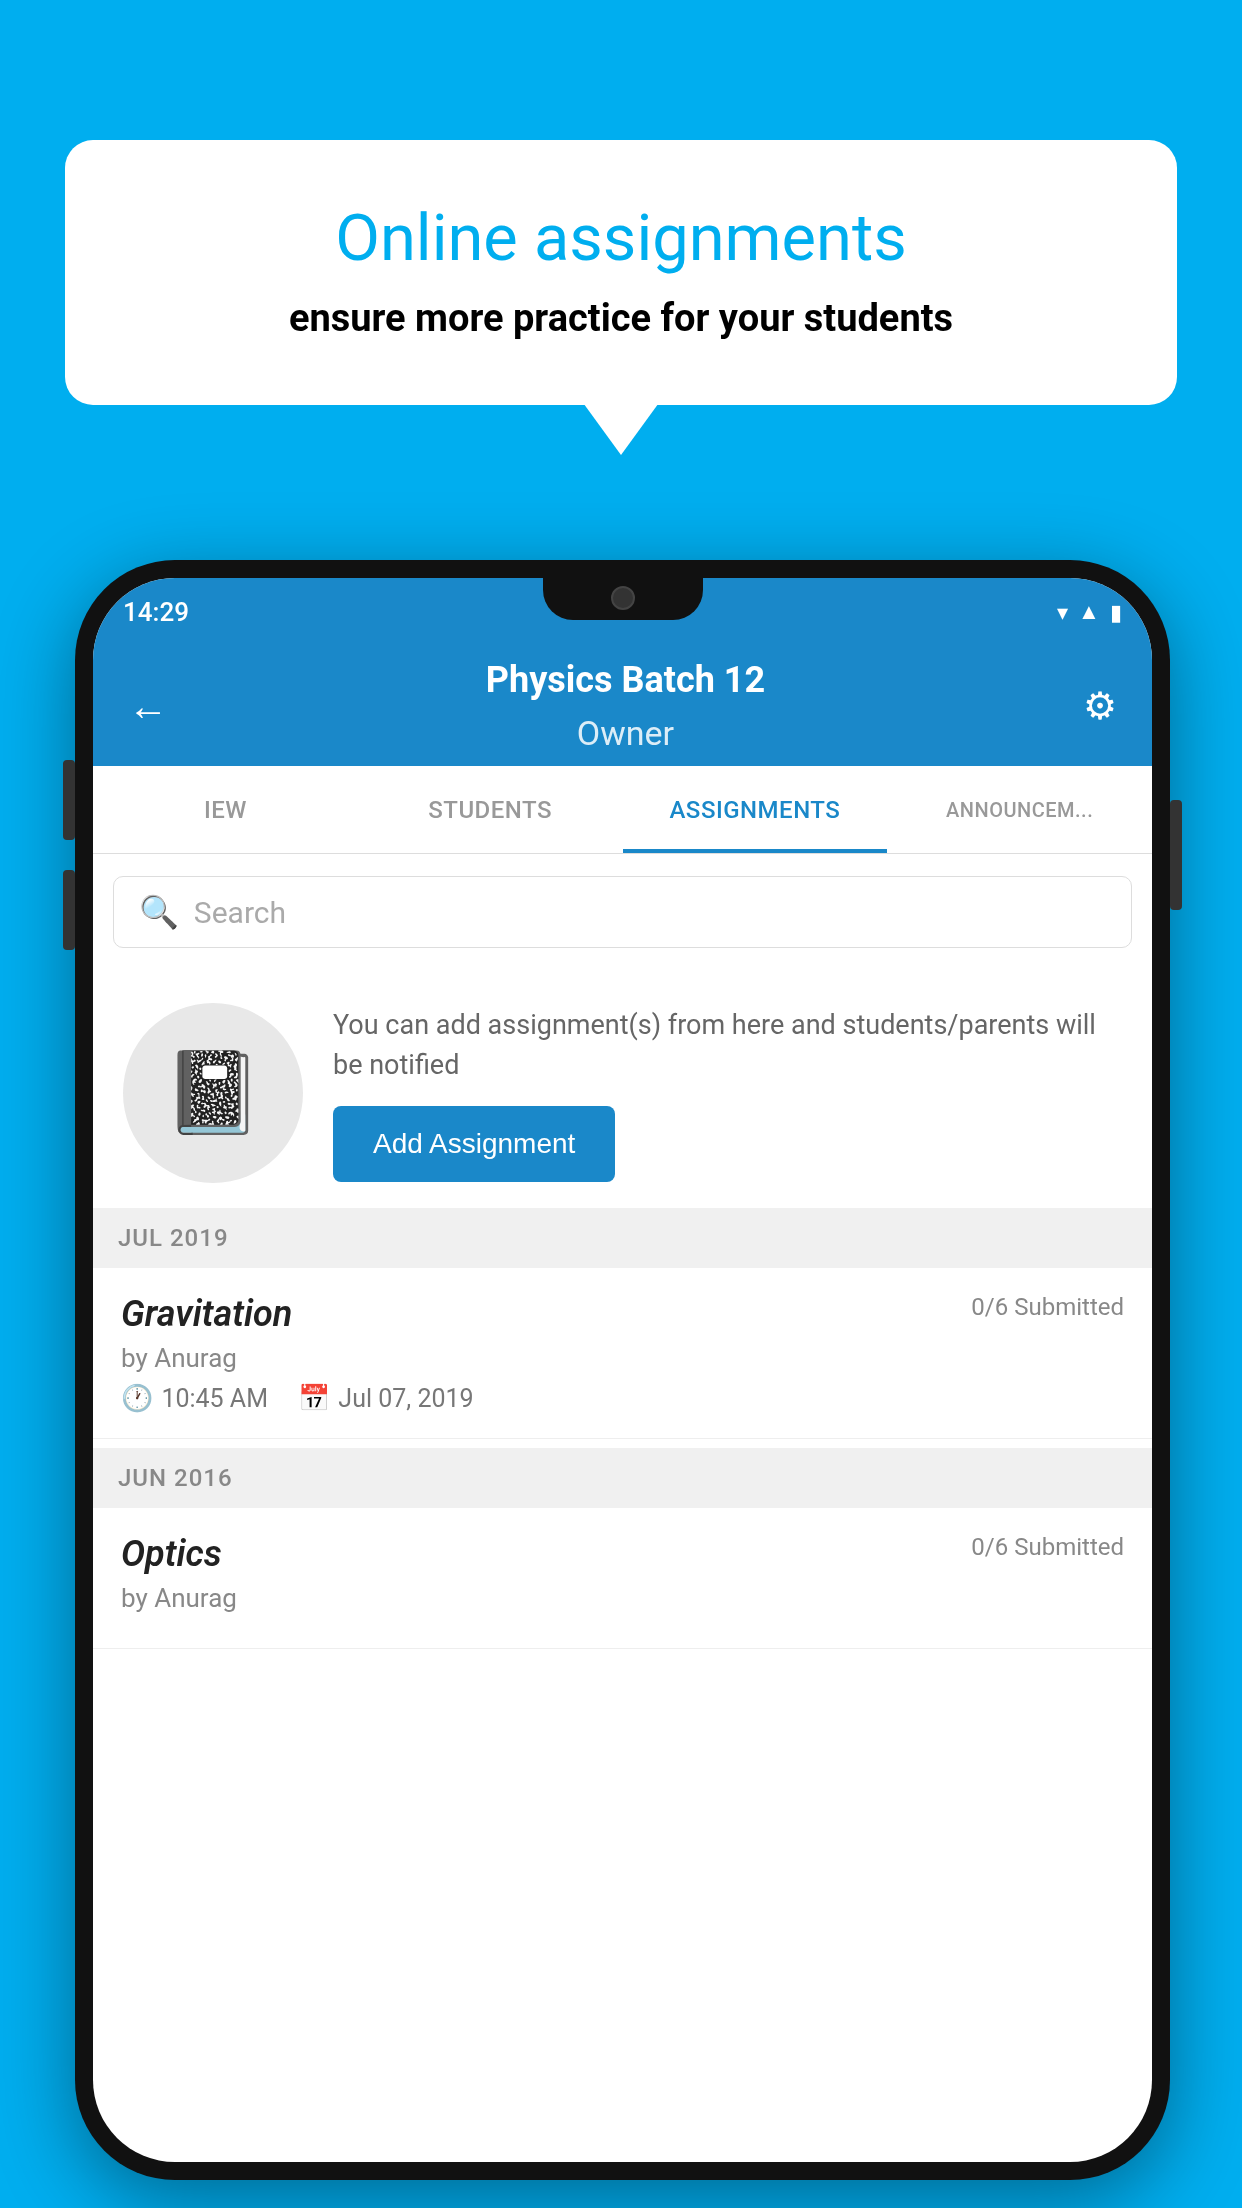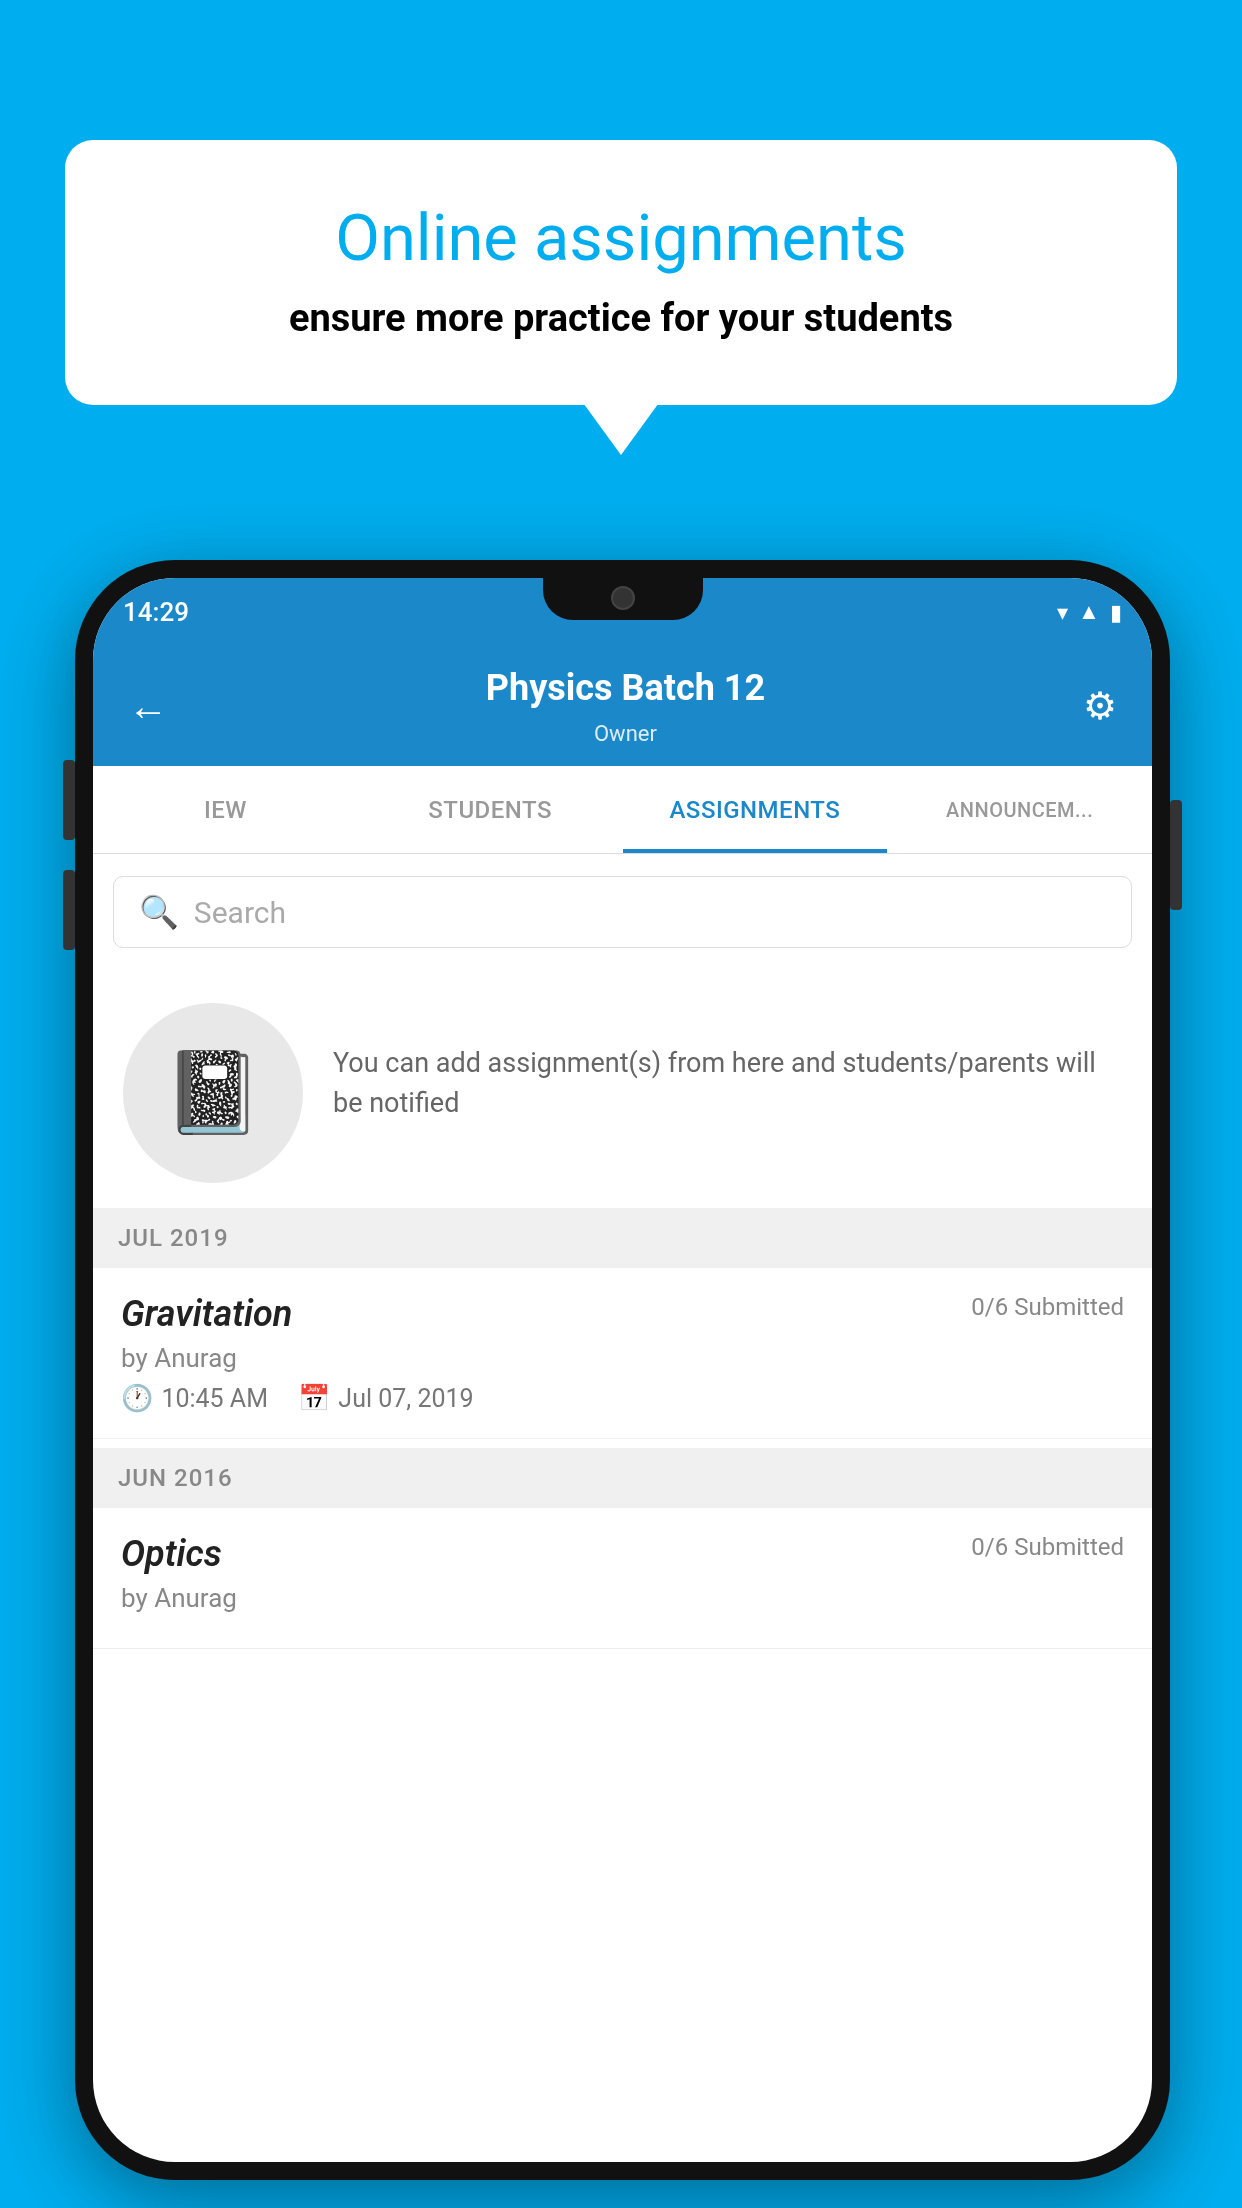--- a/index.html
+++ b/index.html
@@ -150,21 +150,21 @@
     .app-bar-title-group {
       text-align: center;
     }
     .app-bar-title {
       color: white;
       font-size: 36px;
       font-weight: 700;
     }
     .app-bar-subtitle {
       color: rgba(255,255,255,0.85);
-      font-size: 22px;
+      font-size: 34px;
       margin-top: 12px;
     }
     .app-bar-settings {
       color: white;
       font-size: 38px;
       cursor: pointer;
     }
 
     
     .tabs-bar {
@@ -429,20 +429,21 @@
         <span class="search-placeholder-text">Search</span>
       </div>
     </div>
 
     <div class="promo-section">
       <div class="promo-icon-circle">
         <span class="promo-icon-inner">📓</span>
       </div>
       <div class="promo-text-group">
         <p class="promo-description">You can add assignment(s) from here and students/parents will be notified</p>
+        <button class="add-assignment-btn">Add Assignment</button>
       </div>
     </div>
 
     <div class="section-header" style="top: 630px;">
       <span class="section-header-text">JUL 2019</span>
     </div>
 
     <div class="assignment-item" style="top: 690px;">
       <div class="assignment-top-row">
         <span class="assignment-title">Gravitation</span>

